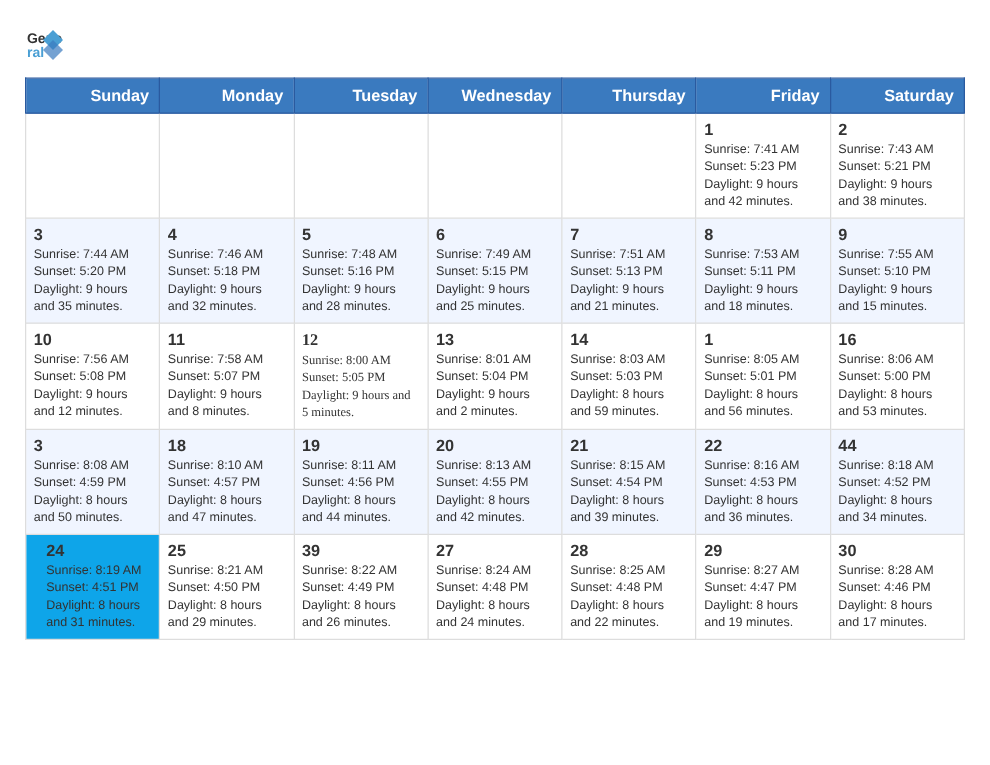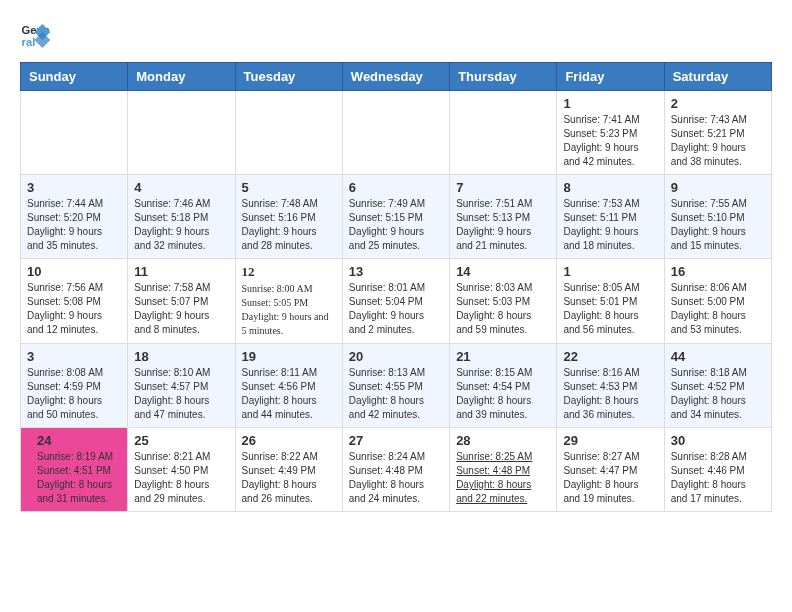--- a/index.html
+++ b/index.html
@@ -40,21 +40,21 @@
     .calendar {
       width: 100%;
       border-collapse: collapse;
     }
     .calendar th {
       background: #3a7abf;
       color: #fff;
       font-size: 13px;
       font-weight: bold;
       padding: 6px 8px;
-      text-align: left;
+      text-align: right;
       border: 1px solid #2a5a9f;
       margin-left: 28px;
     }
     .calendar td {
       width: calc(100% / 7);
       vertical-align: top;
       padding: 5px 6px;
       border: 1px solid #ddd;
       font-size: 10.5px;
       color: #333;
@@ -264,47 +264,47 @@
 Daylight: 8 hours and 36 minutes.</div>
         </td>
         <td style="background: rgb(240, 245, 255);">
           <span class="day-number">44</span>
           <div class="day-info" style="white-space: pre-line;">Sunrise: 8:18 AM
 Sunset: 4:52 PM
 Daylight: 8 hours and 34 minutes.</div>
         </td>
       </tr>
       <tr>
-        <td style="background: #ec4899; padding-left: 16px;">
+        <td style="background: #0ea5e9; padding-left: 16px;">
           <span class="day-number">24</span>
           <div class="day-info" style="white-space: pre-line;">Sunrise: 8:19 AM
 Sunset: 4:51 PM
 Daylight: 8 hours and 31 minutes.</div>
         </td>
         <td style="background: rgb(255, 255, 255);">
           <span class="day-number">25</span>
           <div class="day-info" style="white-space: pre-line;">Sunrise: 8:21 AM
 Sunset: 4:50 PM
 Daylight: 8 hours and 29 minutes.</div>
         </td>
         <td style="background: rgb(255, 255, 255);">
-          <span class="day-number">26</span>
+          <span class="day-number">39</span>
           <div class="day-info" style="white-space: pre-line;">Sunrise: 8:22 AM
 Sunset: 4:49 PM
 Daylight: 8 hours and 26 minutes.</div>
         </td>
         <td style="background: rgb(255, 255, 255);">
           <span class="day-number">27</span>
           <div class="day-info" style="white-space: pre-line;">Sunrise: 8:24 AM
 Sunset: 4:48 PM
 Daylight: 8 hours and 24 minutes.</div>
         </td>
         <td style="background: rgb(255, 255, 255);">
           <span class="day-number">28</span>
-          <div class="day-info" style="white-space: pre-line; text-decoration: underline;">Sunrise: 8:25 AM
+          <div class="day-info" style="white-space: pre-line;">Sunrise: 8:25 AM
 Sunset: 4:48 PM
 Daylight: 8 hours and 22 minutes.</div>
         </td>
         <td style="background: rgb(255, 255, 255);">
           <span class="day-number">29</span>
           <div class="day-info" style="white-space: pre-line;">Sunrise: 8:27 AM
 Sunset: 4:47 PM
 Daylight: 8 hours and 19 minutes.</div>
         </td>
         <td style="background: rgb(255, 255, 255);">

